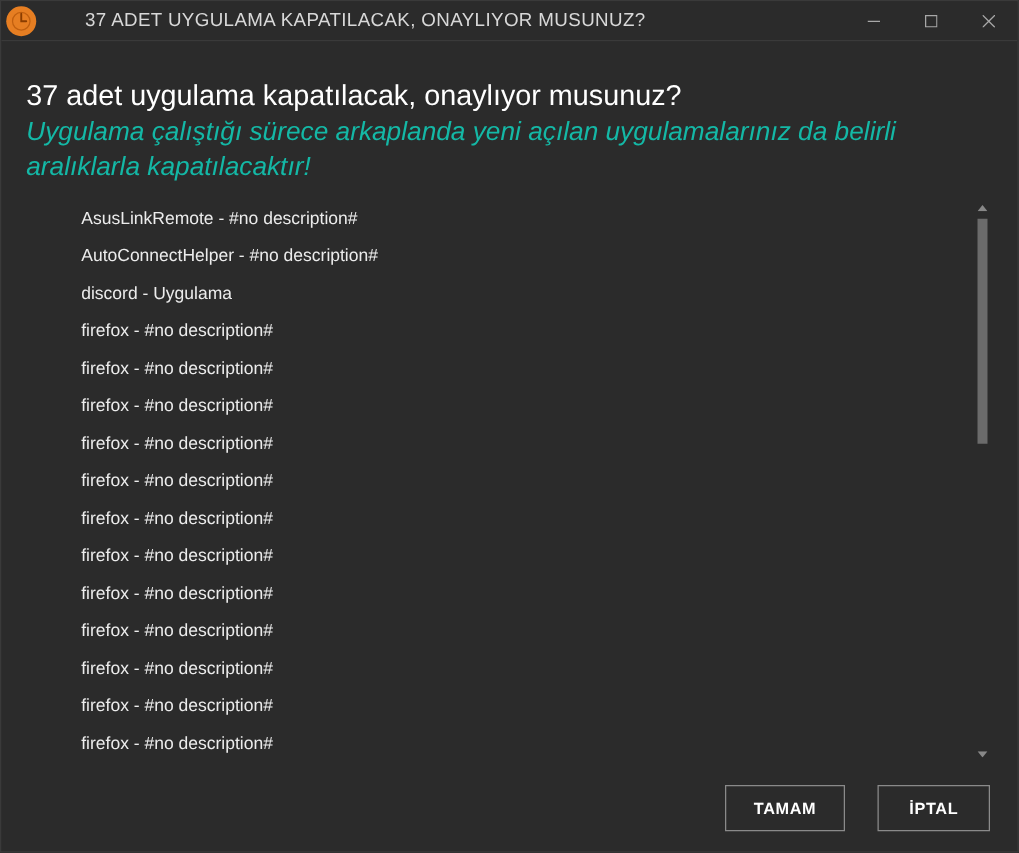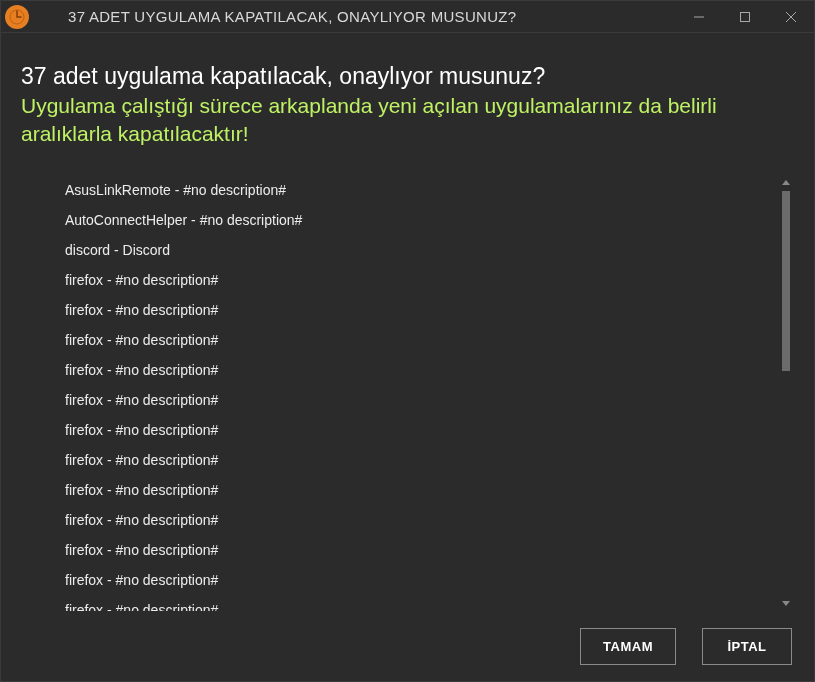--- a/index.html
+++ b/index.html
@@ -64,23 +64,24 @@
     }
     .heading-1 {
       font-size: 23px;
       font-weight: 300;
       color: #ffffff;
       line-height: 1.35;
     }
     .heading-2 {
       font-size: 21px;
       font-weight: 300;
-      color: #bef264;
+      color: #14b8a6;
       line-height: 1.35;
-      margin-bottom: 26px;
+      margin-bottom: 10px;
+      font-style: italic;
     }
     .list-wrapper {
       flex: 1;
       position: relative;
       overflow: hidden;
     }
     .list {
       height: 100%;
       overflow-y: hidden;
       padding-right: 20px;
@@ -176,21 +177,21 @@
 </div>
 
 <div class="content">
   <div class="heading-1">37 adet uygulama kapatılacak, onaylıyor musunuz?</div>
   <div class="heading-2">Uygulama çalıştığı sürece arkaplanda yeni açılan uygulamalarınız da belirli aralıklarla kapatılacaktır!</div>
 
   <div class="list-wrapper">
     <div class="list" id="app-list">
         <div class="list-item">AsusLinkRemote - #no description#</div>
         <div class="list-item">AutoConnectHelper - #no description#</div>
-        <div class="list-item">discord - Discord</div>
+        <div class="list-item">discord - Uygulama</div>
         <div class="list-item">firefox - #no description#</div>
         <div class="list-item">firefox - #no description#</div>
         <div class="list-item">firefox - #no description#</div>
         <div class="list-item">firefox - #no description#</div>
         <div class="list-item">firefox - #no description#</div>
         <div class="list-item">firefox - #no description#</div>
         <div class="list-item">firefox - #no description#</div>
         <div class="list-item">firefox - #no description#</div>
         <div class="list-item">firefox - #no description#</div>
         <div class="list-item">firefox - #no description#</div>

